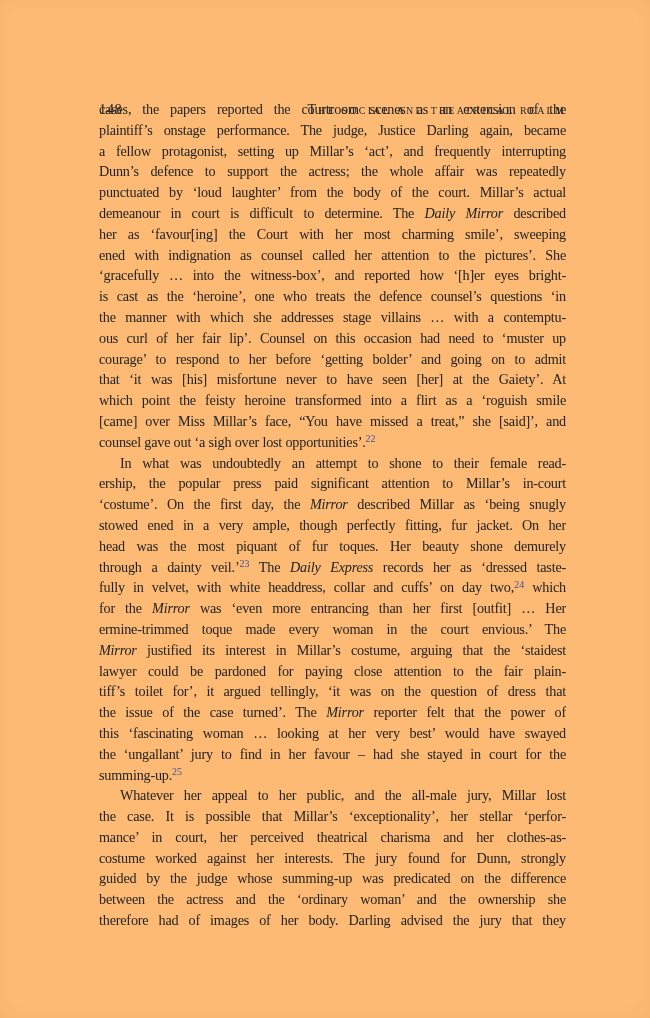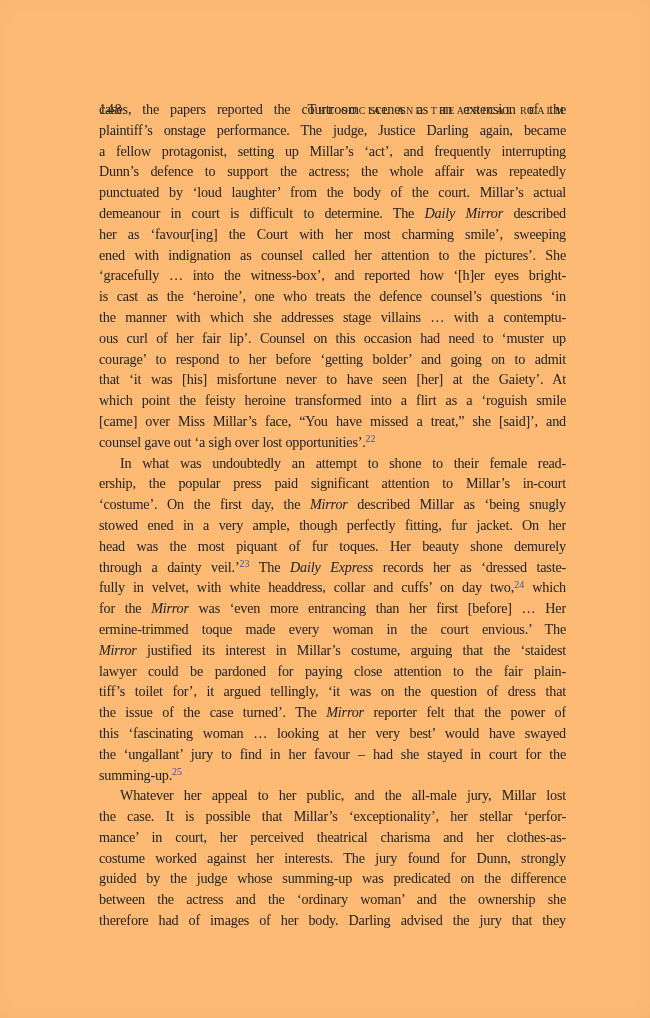--- a/index.html
+++ b/index.html
@@ -73,21 +73,21 @@
       <div class="line"><span>which point the feisty heroine transformed into a flirt as a ‘roguish smile</span></div>
       <div class="line"><span>[came] over Miss Millar’s face, “You have missed a treat,” she [said]’, and</span></div>
       <div class="line end"><span>counsel gave out ‘a sigh over lost opportunities’.</span><span class="fn">22</span></div>
       <div class="line indent"><span>In what was undoubtedly an attempt to shone to their female read-</span></div>
       <div class="line"><span>ership, the popular press paid significant attention to Millar’s in-court</span></div>
       <div class="line"><span>‘costume’. On the first day, the </span><span class="it">Mirror</span><span> described Millar as ‘being snugly</span></div>
       <div class="line"><span>stowed ened in a very ample, though perfectly fitting, fur jacket. On her</span></div>
       <div class="line"><span>head was the most piquant of fur toques. Her beauty shone demurely</span></div>
       <div class="line"><span>through a dainty veil.’</span><span class="fn">23</span><span> The </span><span class="it">Daily Express</span><span> records her as ‘dressed taste-</span></div>
       <div class="line"><span>fully in velvet, with white headdress, collar and cuffs’ on day two,</span><span class="fn">24</span><span> which</span></div>
-      <div class="line"><span>for the </span><span class="it">Mirror</span><span> was ‘even more entrancing than her first [before] … Her</span></div>
+      <div class="line"><span>for the </span><span class="it">Mirror</span><span> was ‘even more entrancing than her first [outfit] … Her</span></div>
       <div class="line"><span>ermine-trimmed toque made every woman in the court envious.’ The</span></div>
       <div class="line"><span class="it">Mirror</span><span> justified its interest in Millar’s costume, arguing that the ‘staidest</span></div>
       <div class="line"><span>lawyer could be pardoned for paying close attention to the fair plain-</span></div>
       <div class="line"><span>tiff’s toilet for’, it argued tellingly, ‘it was on the question of dress that</span></div>
       <div class="line"><span>the issue of the case turned’. The </span><span class="it">Mirror</span><span> reporter felt that the power of</span></div>
       <div class="line"><span>this ‘fascinating woman … looking at her very best’ would have swayed</span></div>
       <div class="line"><span>the ‘ungallant’ jury to find in her favour – had she stayed in court for the</span></div>
       <div class="line end"><span>summing-up.</span><span class="fn">25</span></div>
       <div class="line indent"><span>Whatever her appeal to her public, and the all-male jury, Millar lost</span></div>
       <div class="line"><span>the case. It is possible that Millar’s ‘exceptionality’, her stellar ‘perfor-</span></div>

